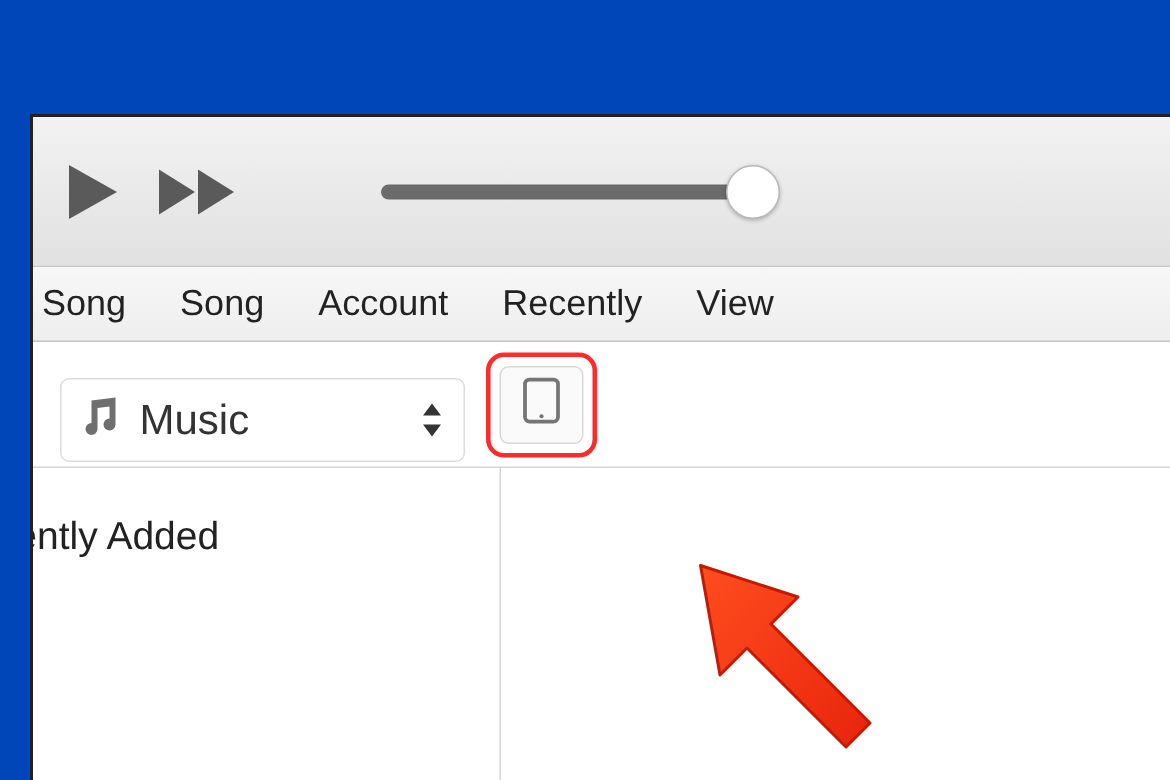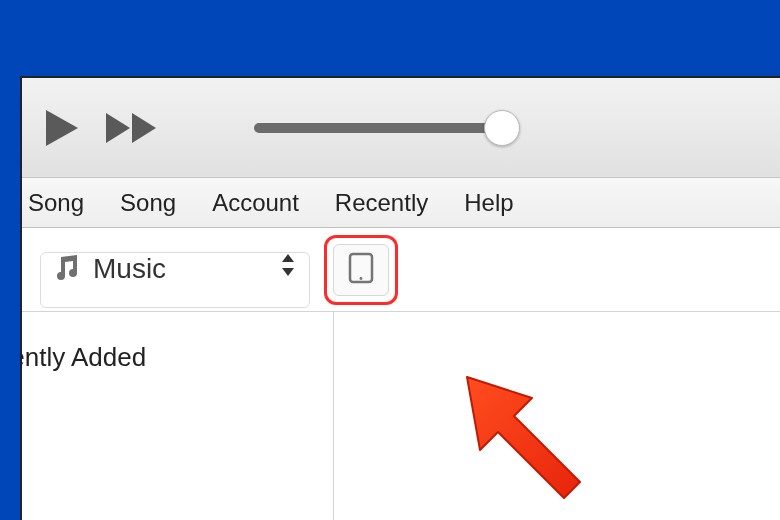--- a/index.html
+++ b/index.html
@@ -66,20 +66,21 @@
     background:#fff;
     border-bottom:1px solid #d4d4d4;
     display:flex;
     align-items:center;
     padding:0 18px;
     gap:14px;
     position:relative;
   }
   .picker {
     display:flex;
+    align-items:center;
     height:56px;
     border:1px solid #dcdcdc;
     border-radius:6px;
     padding:0 14px 0 10px;
     min-width:270px;
     gap:12px;
     margin-top:21px;
   }
   .picker-label {
     font-size:28px;
@@ -144,21 +145,21 @@
       <div class="track"></div>
       <div class="thumb"></div>
     </div>
   </div>
 
   <div class="menubar">
     <span>Song</span>
     <span>Song</span>
     <span>Account</span>
     <span>Recently</span>
-    <span>Help</span>
+    <span>View</span>
   </div>
 
   <div class="toolbar">
     <div class="picker">
       <span>
         <svg width="30" height="30" viewBox="0 0 30 30">
           <path d="M10 4 L26 2 L26 20 A4 4 0 1 1 22 16 L22 8 L14 9 L14 23 A4 4 0 1 1 10 19 Z" fill="#6f6f6f"></path>
         </svg>
       </span>
       <span class="picker-label">Music</span>

